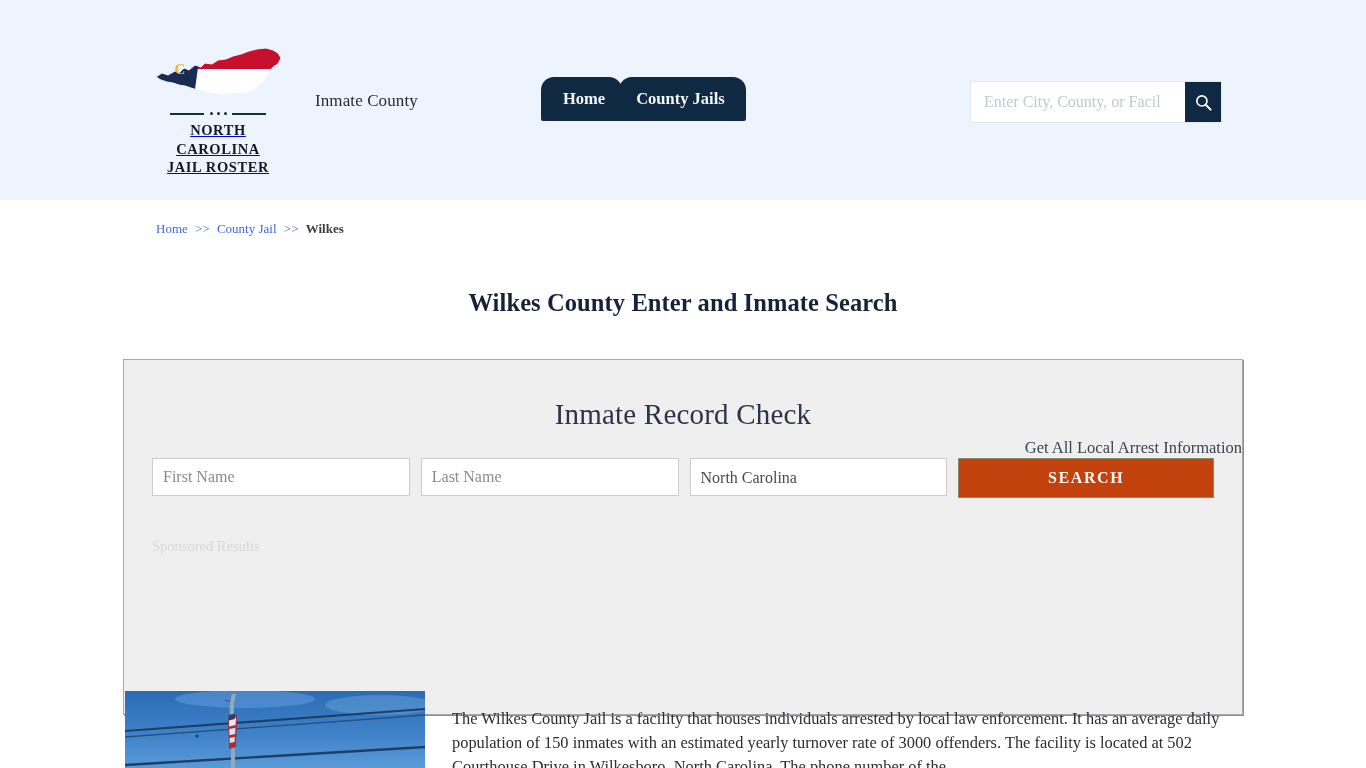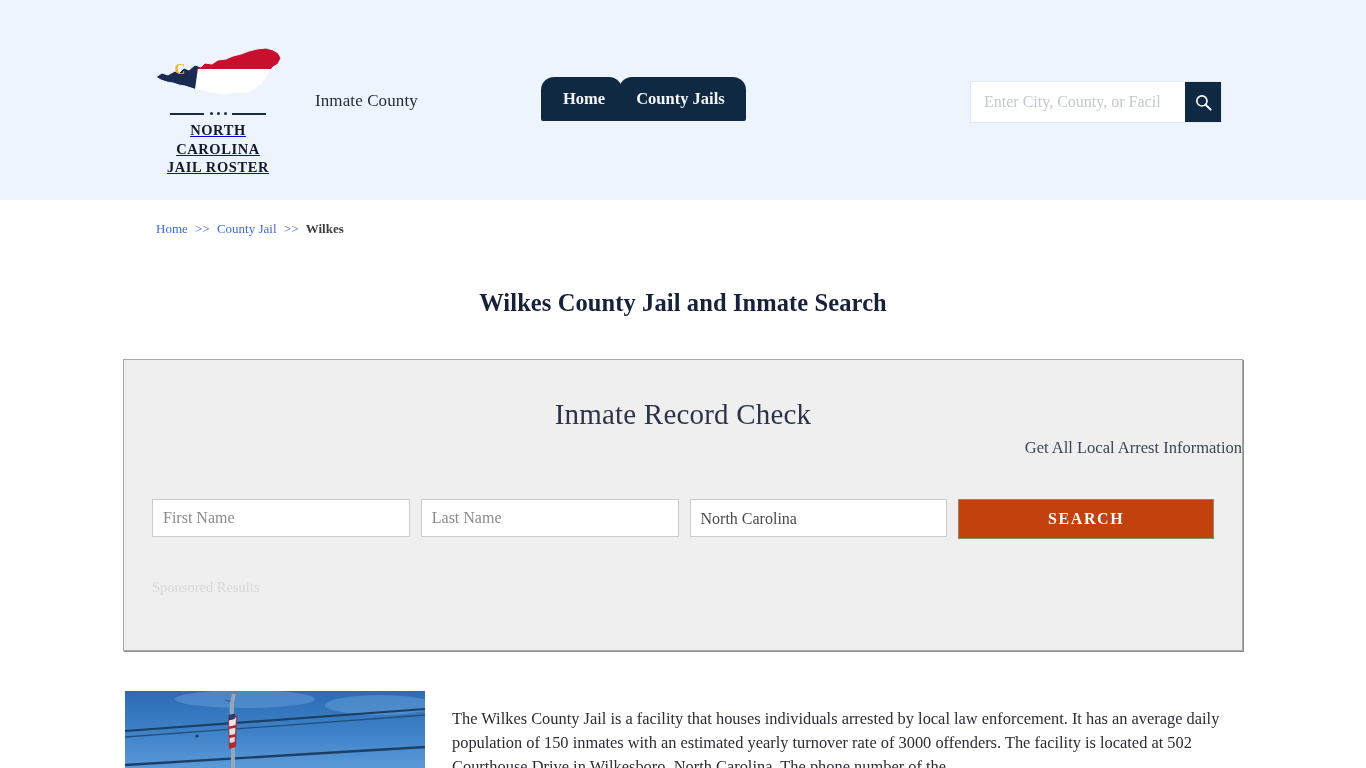--- a/index.html
+++ b/index.html
@@ -179,42 +179,41 @@
     color: #16213a;
     letter-spacing: 0.1px;
   }
 
   
   .record-panel {
     position: absolute;
     left: 123px;
     top: 359px;
     width: 1120px;
-    height: 292px;
+    height: 356px;
     background: #efefef;
     border: 1px solid #a8a8a8;
     box-shadow: 1px 1px 0 0 #8f8f8f;
   }
   .panel-title {
     text-align: center;
     font-size: 29px;
     color: #2b3448;
     margin-top: 38px;
     letter-spacing: 0.2px;
   }
   .panel-subtitle {
     text-align: right;
     font-size: 16.5px;
     color: #3c4454;
     margin-top: 7px;
   }
   .panel-form {
     display: flex;
     align-items: flex-start;
-    margin-top: 41px;
     padding: 0 28px;
   }
   .panel-form .field {
     height: 38px;
     border: 1px solid #cccccc;
     background: #ffffff;
     font-family: "Liberation Serif", "DejaVu Serif", serif;
     font-size: 16px;
     color: #4a4a4a;
     padding: 0 10px;
@@ -351,21 +350,21 @@
 </header>
 
 <div class="breadcrumb">
   <a href="#">Home</a>
   <span class="sep">&gt;&gt;</span>
   <a href="#">County Jail</a>
   <span class="sep">&gt;&gt;</span>
   <span class="current">Wilkes</span>
 </div>
 
-<h1 class="page-title">Wilkes County Jail and Inmate Search</h1>
+<h1 class="page-title">Wilkes County Enter and Inmate Search</h1>
 
 <section class="record-panel">
   <div class="panel-title">Inmate Record Check</div>
   <div class="panel-subtitle">Get All Local Arrest Information</div>
 
   <form class="panel-form">
     <input class="field field-first" type="text" placeholder="First Name" style="">
     <input class="field field-last" type="text" placeholder="Last Name" style="">
     <select class="field field-state">
       <option>North Carolina</option>

